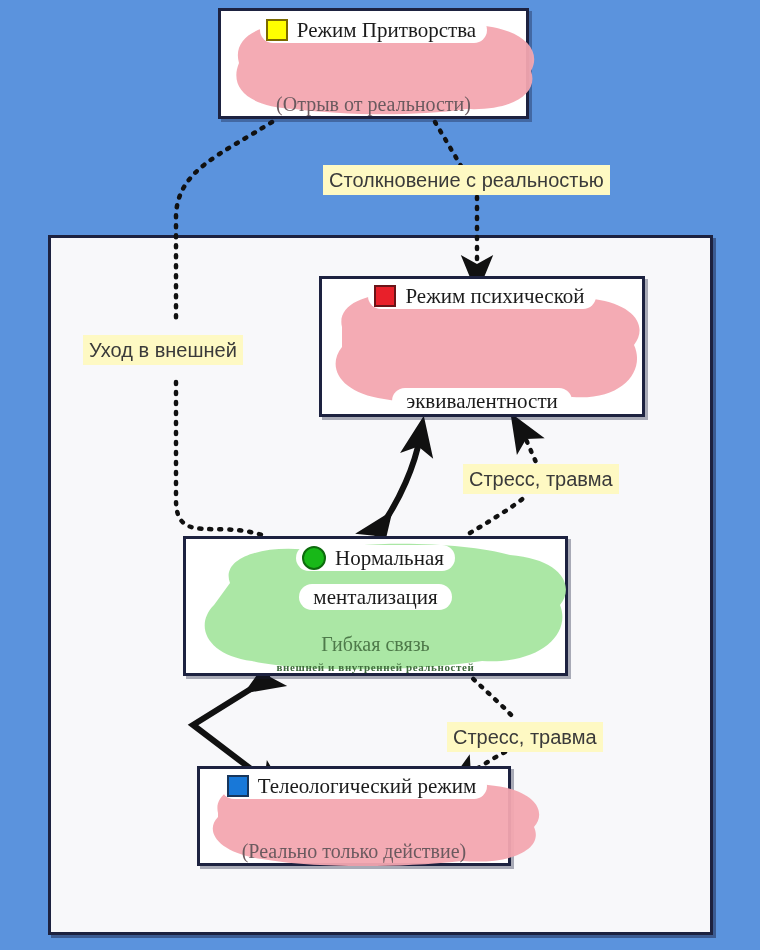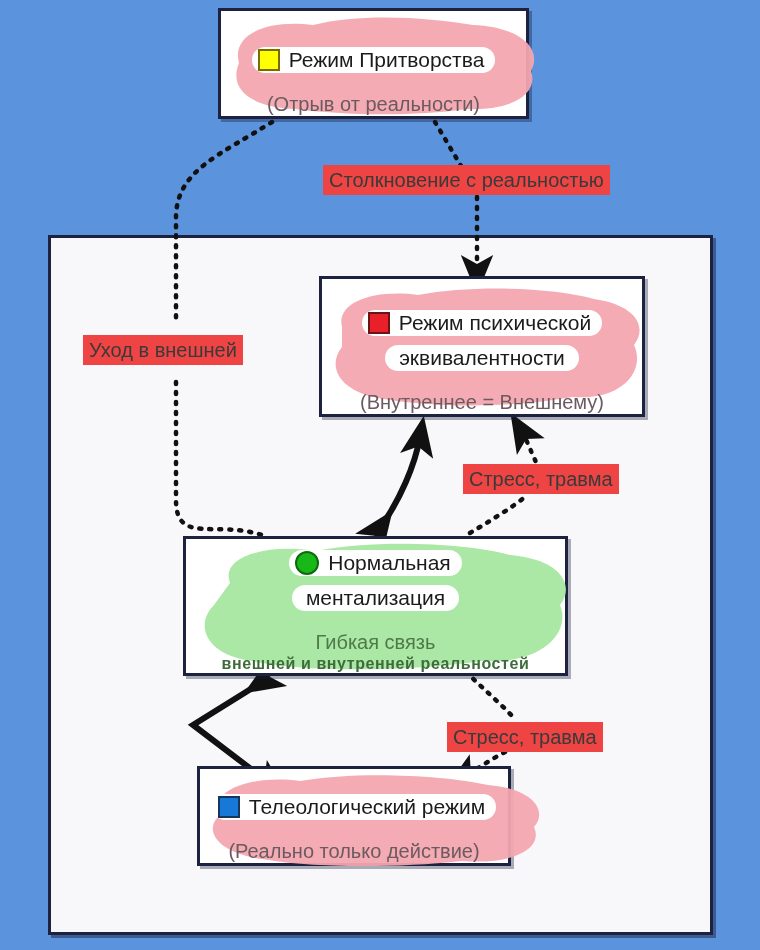--- a/index.html
+++ b/index.html
@@ -32,57 +32,58 @@
     overflow:visible;
   }
   .node .blobwrap{
     position:absolute;left:0;top:0;right:0;bottom:0;
     overflow:visible;pointer-events:none;z-index:0;
   }
   .node .inner{
     position:relative;z-index:2;
     width:100%;height:100%;
     display:flex;flex-direction:column;
-    align-items:center;justify-content:flex-end;
+    align-items:center;justify-content:space-between;
     box-sizing:border-box;
+    font-family:Liberation Serif, serif;
   }
   .titleline{
     display:flex;align-items:center;justify-content:center;
     gap:9px;
     background:#fff;
     border-radius:13px;
     padding:1px 11px 1px 6px;
   }
   .titletxt{
     font-size:21px;color:#1b1b1b;white-space:nowrap;line-height:1.15;
   }
   .titletxt2{
     font-size:21px;color:#1b1b1b;white-space:nowrap;line-height:1.15;
     background:#fff;border-radius:13px;padding:1px 14px;margin-top:9px;
   }
   .subtxt{
     font-size:20px;color:#6b5a5f;white-space:nowrap;margin-top:20px;line-height:1.15;
   }
   .subtxt.green{color:#4e7a4a;}
   .subtxt2{
-    font-size:16px;color:#3f6b3c;letter-spacing:.6px;white-space:nowrap;
+    font-size:11px;color:#3f6b3c;letter-spacing:.6px;white-space:nowrap;
     margin-top:1px;font-weight:bold;
   }
 
   
   .sw{width:22px;height:22px;border:2px solid #5a1f1f;box-sizing:border-box;flex:0 0 auto;}
   .sw.yellow{background:#ffff00;border-color:#7a6a00;}
   .sw.red{background:#e8202a;border-color:#6a1418;}
   .sw.blue{background:#1878d8;border-color:#17365c;}
   .sw.circle{border-radius:50%;background:#18b818;border:2px solid #0d6b0d;width:24px;height:24px;}
 
   
   .elabel{
     position:absolute;
-    background:#ef4444;
+    background:#fef9c3;
     color:#3a3a3a;
     font-size:20px;
     line-height:26px;
     padding:2px 6px;
     white-space:nowrap;
     z-index:9;
   }
 
   svg.layer{position:absolute;left:0;top:0;width:760px;height:950px;overflow:visible;}
   svg.under{z-index:2;}
@@ -143,21 +144,20 @@
         <path d="M20,48 C14,24 50,10 96,16 C150,6 230,8 272,20 C314,26 326,48 312,66
                  C324,92 300,122 250,118 C186,130 108,128 62,120 C18,114 4,88 20,68 Z" fill="#f3a7b0" opacity="0.95"></path>
       </svg>
     </div>
     <div class="inner" style="padding-top:4px;">
       <div class="titleline">
         <span class="sw red"></span>
         <span class="titletxt">Режим психической</span>
       </div>
       <div class="titletxt2">эквивалентности</div>
-      <div class="subtxt">(Внутреннее = Внешнему)</div>
     </div>
   </div>
 
   <div class="node" style="left:183px;top:536px;width:385px;height:140px;">
     <div class="blobwrap">
       <svg viewBox="0 0 385 140" width="385" height="140" style="position:absolute;left:0;top:0;overflow:visible;">
         <path d="M44,44 C34,18 80,4 130,12 C190,0 280,4 324,16 C374,20 390,46 374,66
                  C386,96 352,126 296,122 C214,134 110,132 66,122 C20,116 8,86 28,66 Z" fill="#a6e6a0" opacity="0.95"></path>
       </svg>
     </div>

